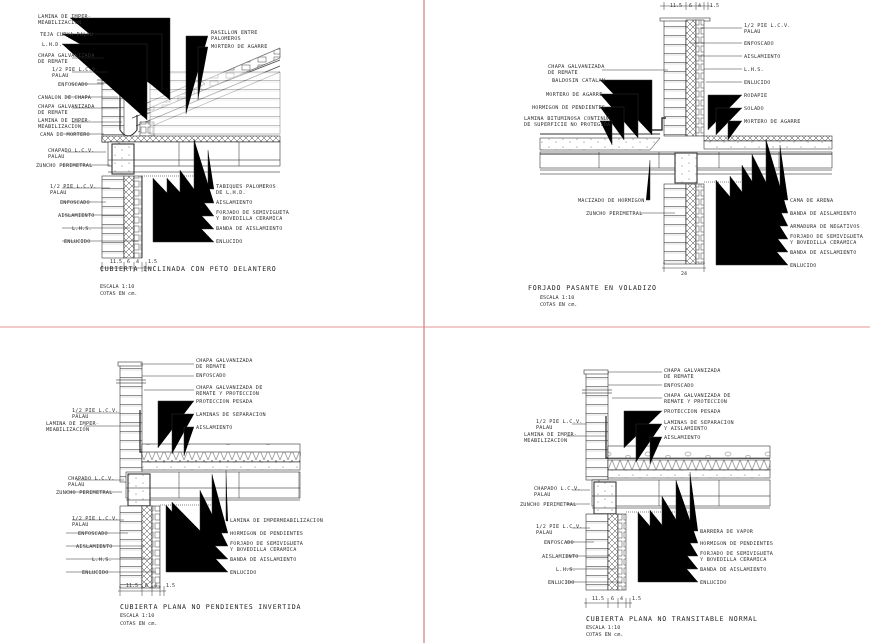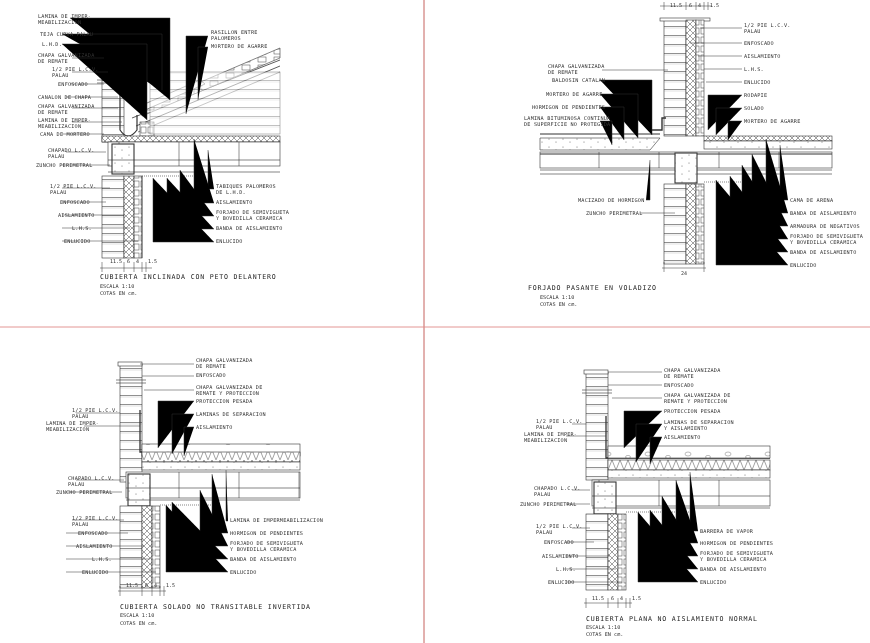--- a/index.html
+++ b/index.html
@@ -289,21 +289,21 @@
   <div class="lbl" style="left:216px;top:210px">FORJADO DE SEMIVIGUETA
 Y BOVEDILLA CERAMICA</div>
   <div class="lbl" style="left:216px;top:226px">BANDA DE AISLAMIENTO</div>
   <div class="lbl" style="left:216px;top:239px">ENLUCIDO</div>
 
   <div class="dim" style="left:110px;top:258px">11.5</div>
   <div class="dim" style="left:127px;top:258px">6</div>
   <div class="dim" style="left:136px;top:258px">4</div>
   <div class="dim" style="left:148px;top:258px">1.5</div>
 
-  <div class="title" style="left:100px;top:273px">CUBIERTA INCLINADA CON PETO DELANTERO</div>
+  <div class="title" style="left:100px;top:265px">CUBIERTA INCLINADA CON PETO DELANTERO</div>
   <div class="sub" style="left:100px;top:283px">ESCALA 1:10</div>
   <div class="sub" style="left:100px;top:290px">COTAS EN cm.</div>
 </div>
 
 <div>
   <div class="lbl" style="left:548px;top:64px">CHAPA GALVANIZADA
 DE REMATE</div>
   <div class="lbl" style="left:552px;top:78px">BALDOSIN CATALAN</div>
   <div class="lbl" style="left:546px;top:92px">MORTERO DE AGARRE</div>
   <div class="lbl" style="left:532px;top:105px">HORMIGON DE PENDIENTES</div>
@@ -368,21 +368,21 @@
   <div class="lbl" style="left:78px;top:531px">ENFOSCADO</div>
   <div class="lbl" style="left:76px;top:544px">AISLAMIENTO</div>
   <div class="lbl" style="left:92px;top:557px">L.H.S.</div>
   <div class="lbl" style="left:82px;top:570px">ENLUCIDO</div>
 
   <div class="dim" style="left:126px;top:582px">11.5</div>
   <div class="dim" style="left:145px;top:582px">6</div>
   <div class="dim" style="left:154px;top:582px">4</div>
   <div class="dim" style="left:166px;top:582px">1.5</div>
 
-  <div class="title" style="left:120px;top:603px">CUBIERTA SOLADO NO TRANSITABLE INVERTIDA</div>
+  <div class="title" style="left:120px;top:603px">CUBIERTA PLANA NO PENDIENTES INVERTIDA</div>
   <div class="sub" style="left:120px;top:612px">ESCALA 1:10</div>
   <div class="sub" style="left:120px;top:620px">COTAS EN cm.</div>
 </div>
 
 <div>
   <div class="lbl" style="left:664px;top:368px">CHAPA GALVANIZADA
 DE REMATE</div>
   <div class="lbl" style="left:664px;top:383px">ENFOSCADO</div>
   <div class="lbl" style="left:664px;top:393px">CHAPA GALVANIZADA DE
 REMATE Y PROTECCION</div>
@@ -409,18 +409,18 @@
   <div class="lbl" style="left:544px;top:540px">ENFOSCADO</div>
   <div class="lbl" style="left:542px;top:554px">AISLAMIENTO</div>
   <div class="lbl" style="left:556px;top:567px">L.H.S.</div>
   <div class="lbl" style="left:548px;top:580px">ENLUCIDO</div>
 
   <div class="dim" style="left:592px;top:595px">11.5</div>
   <div class="dim" style="left:611px;top:595px">6</div>
   <div class="dim" style="left:620px;top:595px">4</div>
   <div class="dim" style="left:632px;top:595px">1.5</div>
 
-  <div class="title" style="left:586px;top:615px">CUBIERTA PLANA NO AISLAMIENTO NORMAL</div>
+  <div class="title" style="left:586px;top:615px">CUBIERTA PLANA NO TRANSITABLE NORMAL</div>
   <div class="sub" style="left:586px;top:624px">ESCALA 1:10</div>
   <div class="sub" style="left:586px;top:631px">COTAS EN cm.</div>
 </div>
 
 </div>
 
 </body></html>

